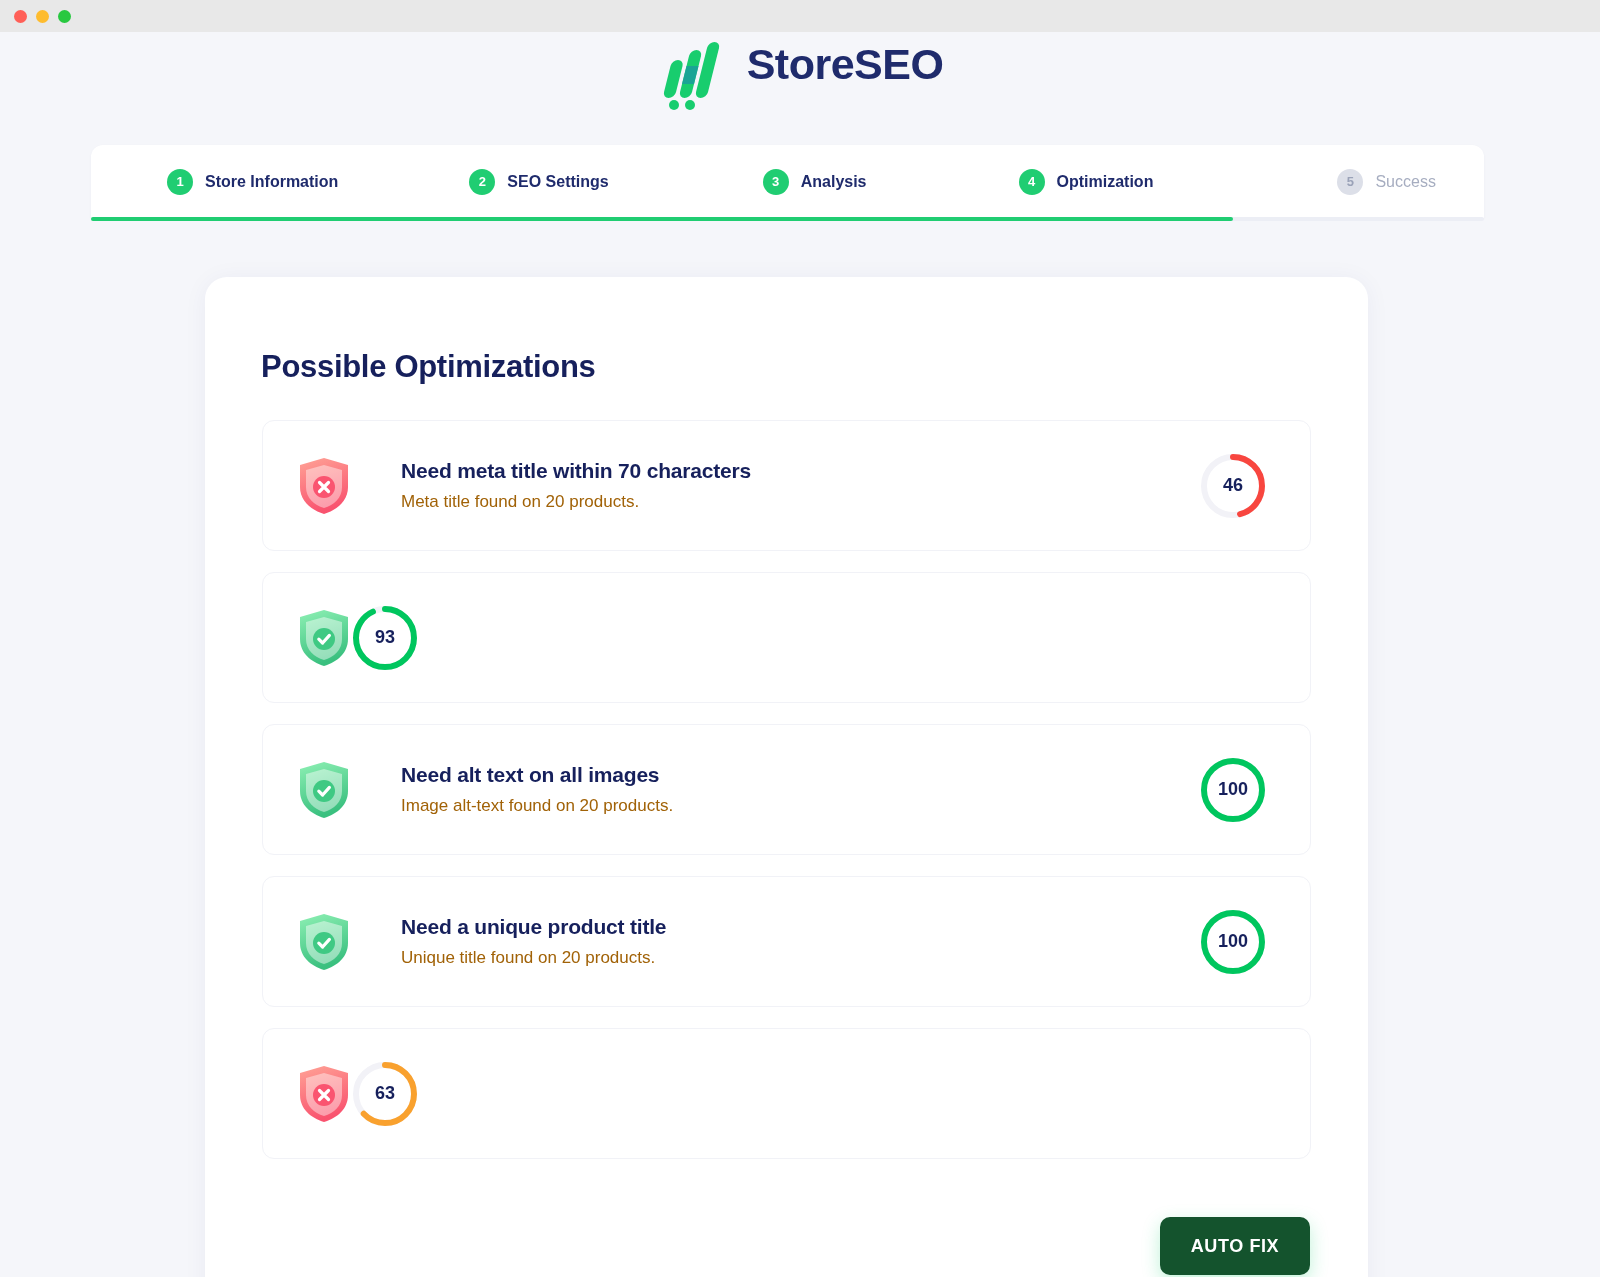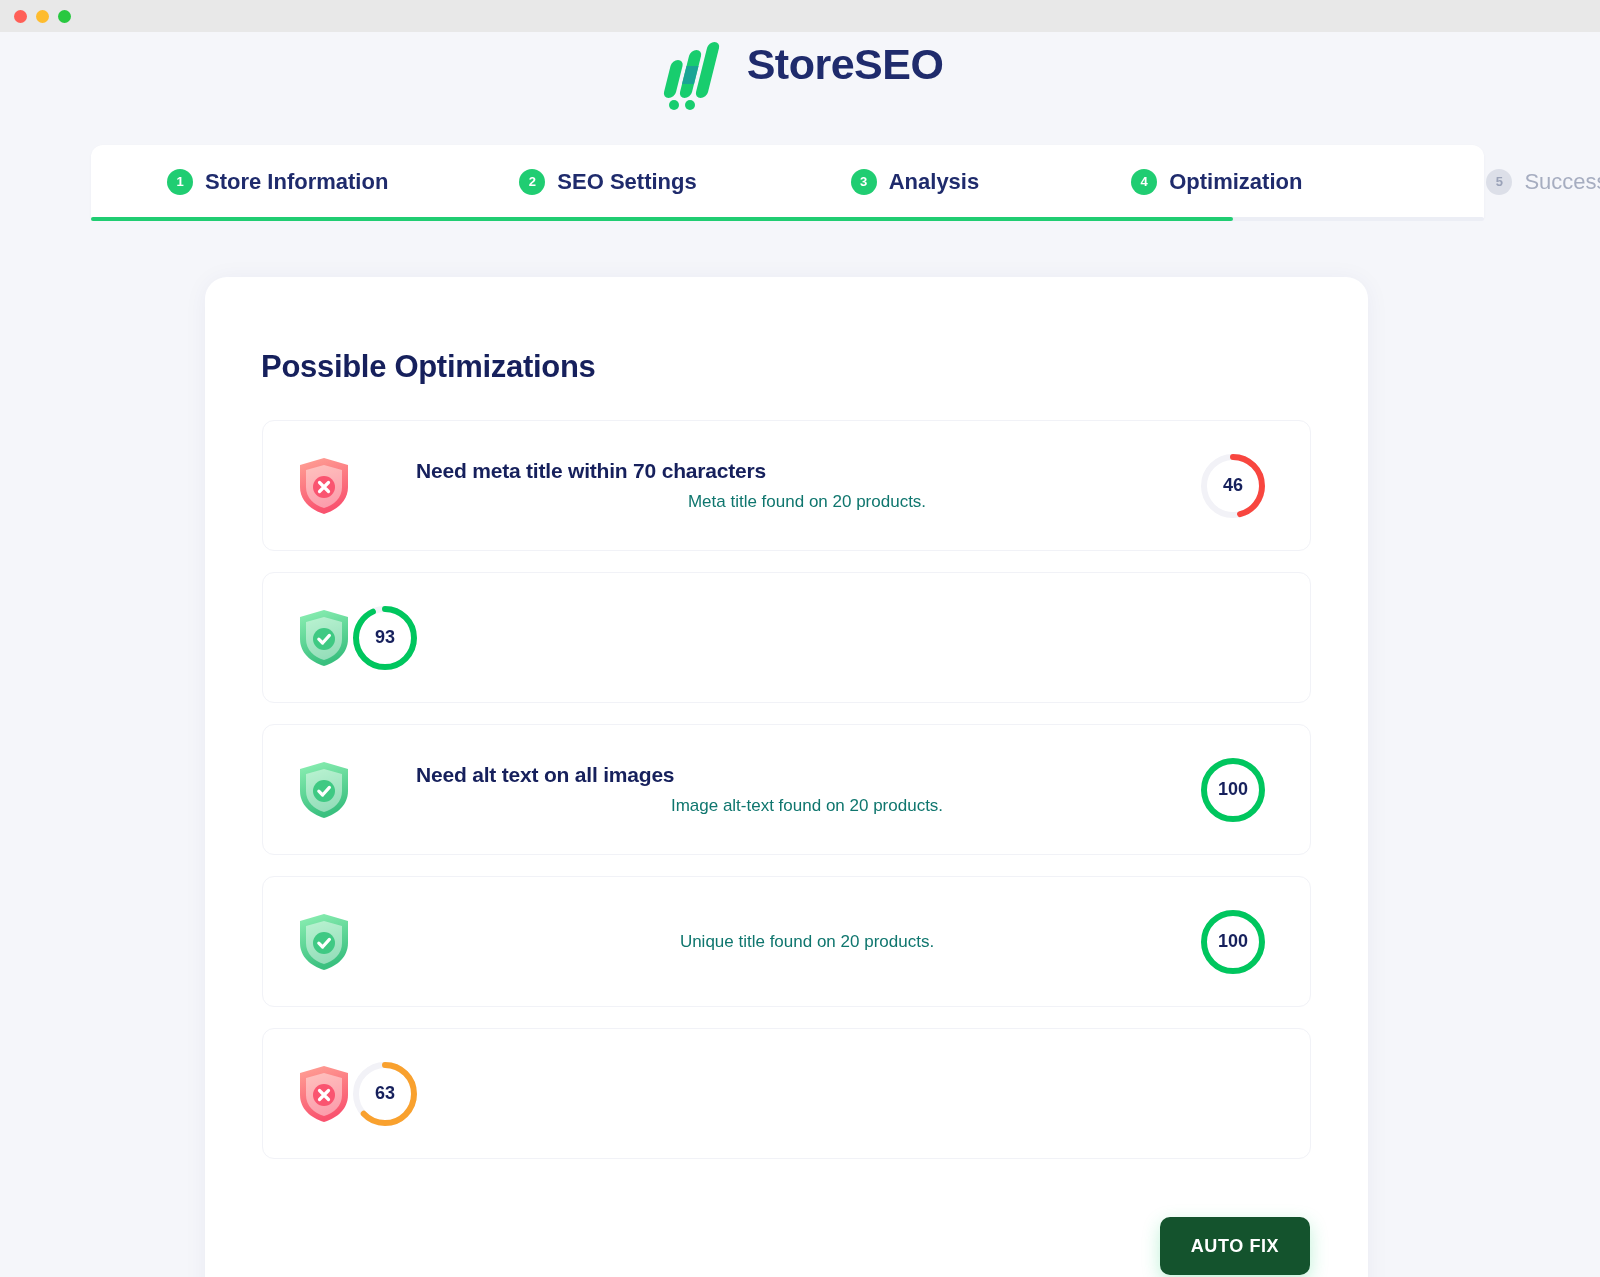--- a/index.html
+++ b/index.html
@@ -93,21 +93,21 @@
     color: #ffffff;
     font-size: 13px;
     font-weight: 700;
     display: flex;
     align-items: center;
     justify-content: center;
     flex: 0 0 auto;
   }
   .step.inactive .step-badge { background: #dcdfe8; color: #9aa2b8; }
   .step-label {
-    font-size: 22px;
+    font-size: 16px;
     font-weight: 600;
     color: #1f2b6c;
     white-space: nowrap;
     text-align: right;
   }
   .step.inactive .step-label { color: #a6adc0; font-weight: 500; }
 
   .step-1 { margin-left: 76px; }
   .step-2 { margin-left: 131px; }
   .step-3 { margin-left: 154px; }
@@ -172,35 +172,34 @@
   }
 
   .shield {
     width: 52px;
     height: 58px;
     margin-left: 35px;
     flex: 0 0 auto;
   }
 
   .opt-text {
-    margin-left: 66px;
+    margin-left: 51px;
     flex: 1 1 auto;
   }
   .opt-title {
     font-size: 21px;
     font-weight: 700;
     color: #16205c;
     letter-spacing: -0.2px;
     margin-bottom: 9px;
   }
   .opt-sub {
     font-size: 17px;
     font-weight: 400;
-    color: #0f766e;
-    text-align: center;
+    color: #a16207;
   }
 
   .gauge {
     position: relative;
     width: 70px;
     height: 70px;
     margin-right: 42px;
     flex: 0 0 auto;
   }
   .gauge svg { display: block; transform: rotate(-90deg); }
@@ -391,20 +390,21 @@
                   <stop offset="100%" stop-color="#3ac07f"></stop>
                 </linearGradient>
               </defs>
               <path d="M26 1 L50 8 V30 C50 44 39 53 26 57 C13 53 2 44 2 30 V8 Z" fill="url(#sh-g4)"></path>
               <path d="M26 8 L44 13 V30 C44 41 36 48 26 51 C16 48 8 41 8 30 V13 Z" fill="#ffffff" opacity="0.45"></path>
               <circle cx="26" cy="30" r="11" fill="#3fc983"></circle>
               <path d="M20.8 30.2 L24.6 34 L31.4 26.4" stroke="#ffffff" stroke-width="3.2" fill="none" stroke-linecap="round" stroke-linejoin="round"></path>
             </svg>
           </span>
           <div class="opt-text">
+            <div class="opt-title">Need a unique product title</div>
             <div class="opt-sub">Unique title found on 20 products.</div>
           </div>
           <div class="gauge">
             <svg width="70" height="70" viewBox="0 0 70 70">
               <circle cx="35" cy="35" r="29" fill="none" stroke="#f2f2f7" stroke-width="6"></circle>
               <circle class="gauge-arc" cx="35" cy="35" r="29" fill="none" stroke="#00c65e" stroke-width="6" stroke-linecap="round" stroke-dasharray="182.21237390820798 2.842170943040401e-14" stroke-dashoffset="0"></circle>
             </svg>
             <span class="gauge-value">100</span>
           </div>
         </div>

